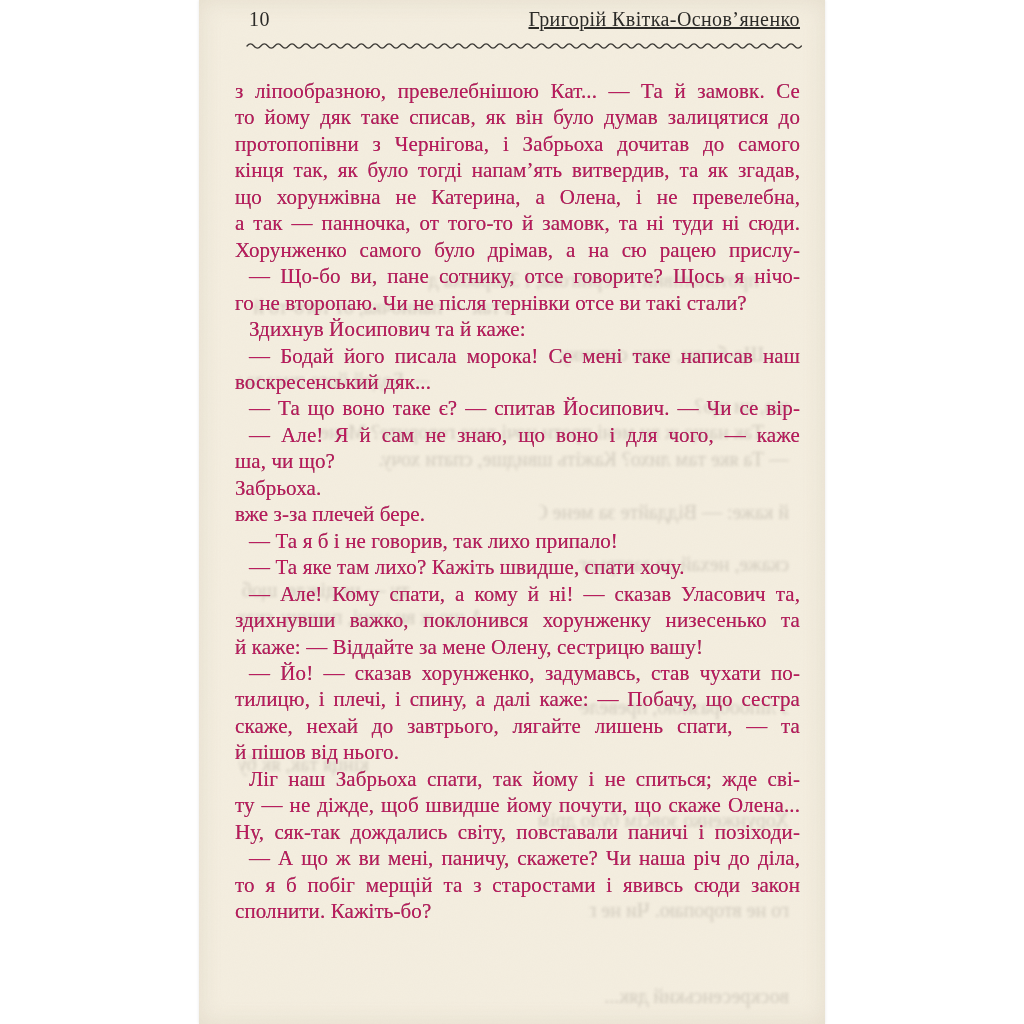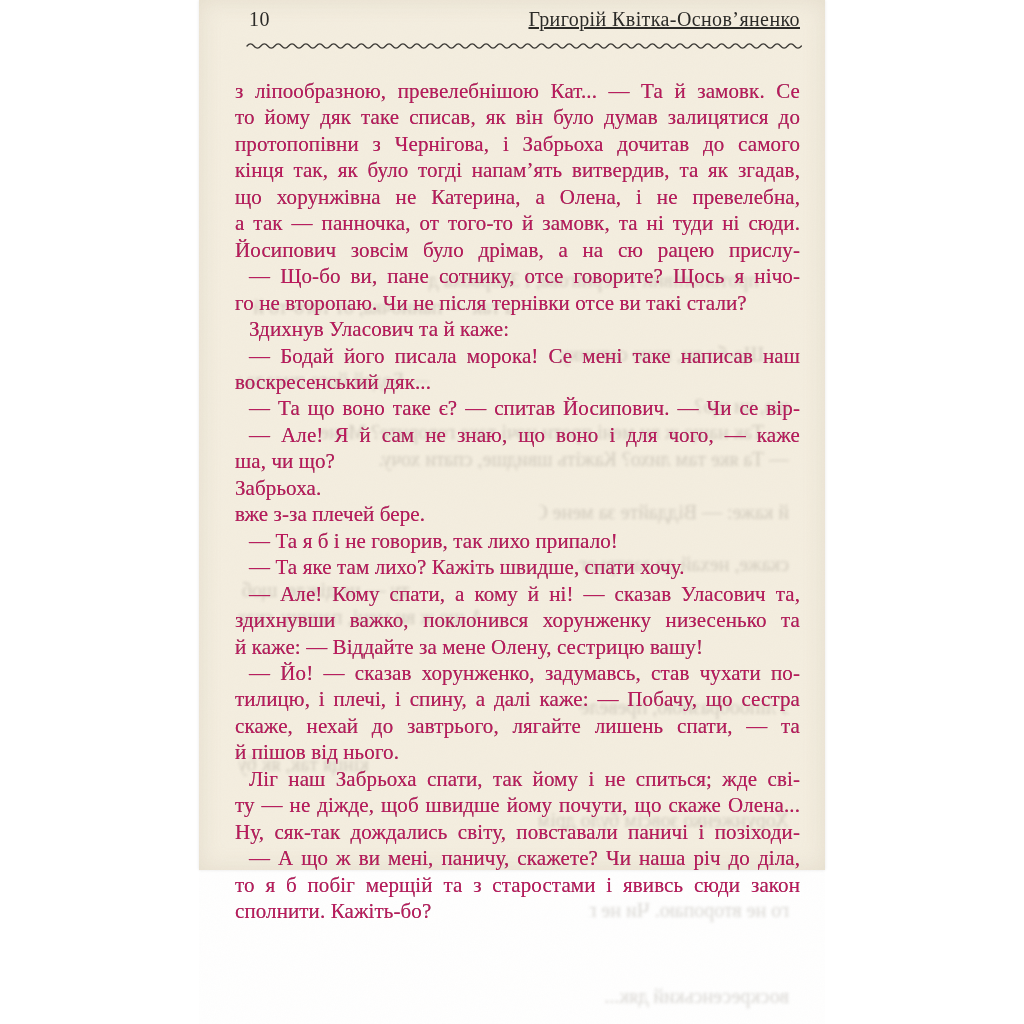--- a/index.html
+++ b/index.html
@@ -2,21 +2,21 @@
 <html><head>
 <meta charset="utf-8">
 <style>
   html,body{margin:0;padding:0;}
   .canvas{
     position:relative; width:1024px; height:1024px;
     background:#ffffff; overflow:hidden;
     font-family:"Liberation Serif", serif;
   }
   .book-page{
-    position:absolute; left:199px; top:0; width:626px; height:870px;
+    position:absolute; left:199px; top:0; width:626px; height:1024px;
     background:#f4eee0;
     box-shadow: inset 0 0 22px rgba(176,165,140,0.22), 0 0 3px rgba(0,0,0,0.10);
   }
   .grain{ position:absolute; left:0; top:0; width:626px; height:1024px;
     mix-blend-mode:multiply; pointer-events:none; opacity:.5;}
   .page-header{ position:absolute; left:0; top:0; width:100%; height:60px;}
   .page-number{
     position:absolute; left:50px; top:8px;
     font-size:20px; color:#2c2b28; letter-spacing:0.5px;
   }
@@ -77,24 +77,24 @@
       </svg>
     </div>
 
     <div class="body-text" id="bodytext">
         <div class="line">з ліпообразною, превелебнішою Кат... — Та й замовк. Се</div>
         <div class="line">то йому дяк таке списав, як він було думав залицятися до</div>
         <div class="line">протопопівни з Чернігова, і Забрьоха дочитав до самого</div>
         <div class="line">кінця так, як було тогді напам’ять витвердив, та як згадав,</div>
         <div class="line">що хорунжівна не Катерина, а Олена, і не превелебна,</div>
         <div class="line">а так — панночка, от того-то й замовк, та ні туди ні сюди.</div>
-        <div class="line">Йосипович зовсім було дрімав, а на сю рацею прислу-</div>
+        <div class="line">Хорунженко самого було дрімав, а на сю рацею прислу-</div>
         <div class="line indent">— Що-бо ви, пане сотнику, отсе говорите? Щось я нічо-</div>
         <div class="line last">го не второпаю. Чи не після тернівки отсе ви такі стали?</div>
-        <div class="line last indent">Здихнув Уласович та й каже:</div>
+        <div class="line last indent">Здихнув Йосипович та й каже:</div>
         <div class="line indent">— Бодай його писала морока! Се мені таке написав наш</div>
         <div class="line last">воскресенський дяк...</div>
         <div class="line indent">— Та що воно таке є? — спитав Йосипович. — Чи се вір-</div>
         <div class="line indent">— Але! Я й сам не знаю, що воно і для чого, — каже</div>
         <div class="line last">ша, чи що?</div>
         <div class="line last">Забрьоха.</div>
         <div class="line last">вже з-за плечей бере.</div>
         <div class="line last indent">— Та я б і не говорив, так лихо припало!</div>
         <div class="line last indent">— Та яке там лихо? Кажіть швидше, спати хочу.</div>
         <div class="line indent">— Але! Кому спати, а кому й ні! — сказав Уласович та,</div>

